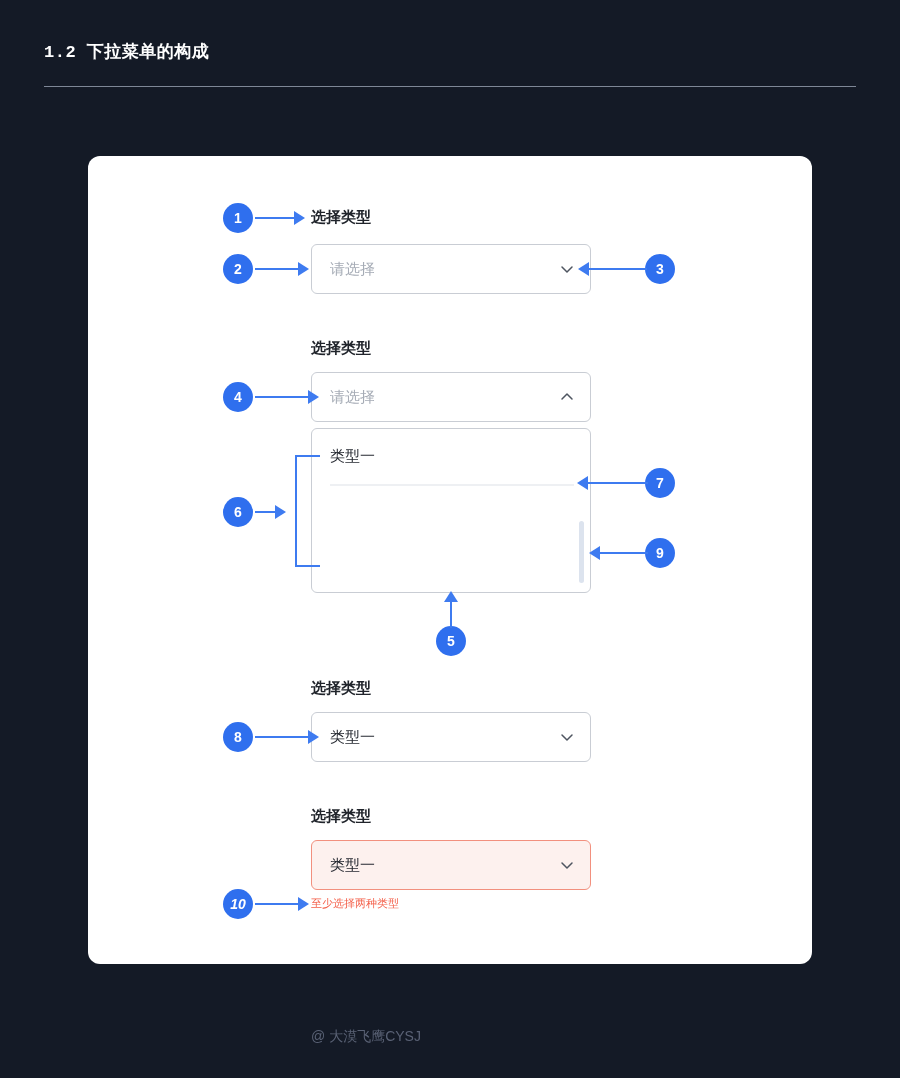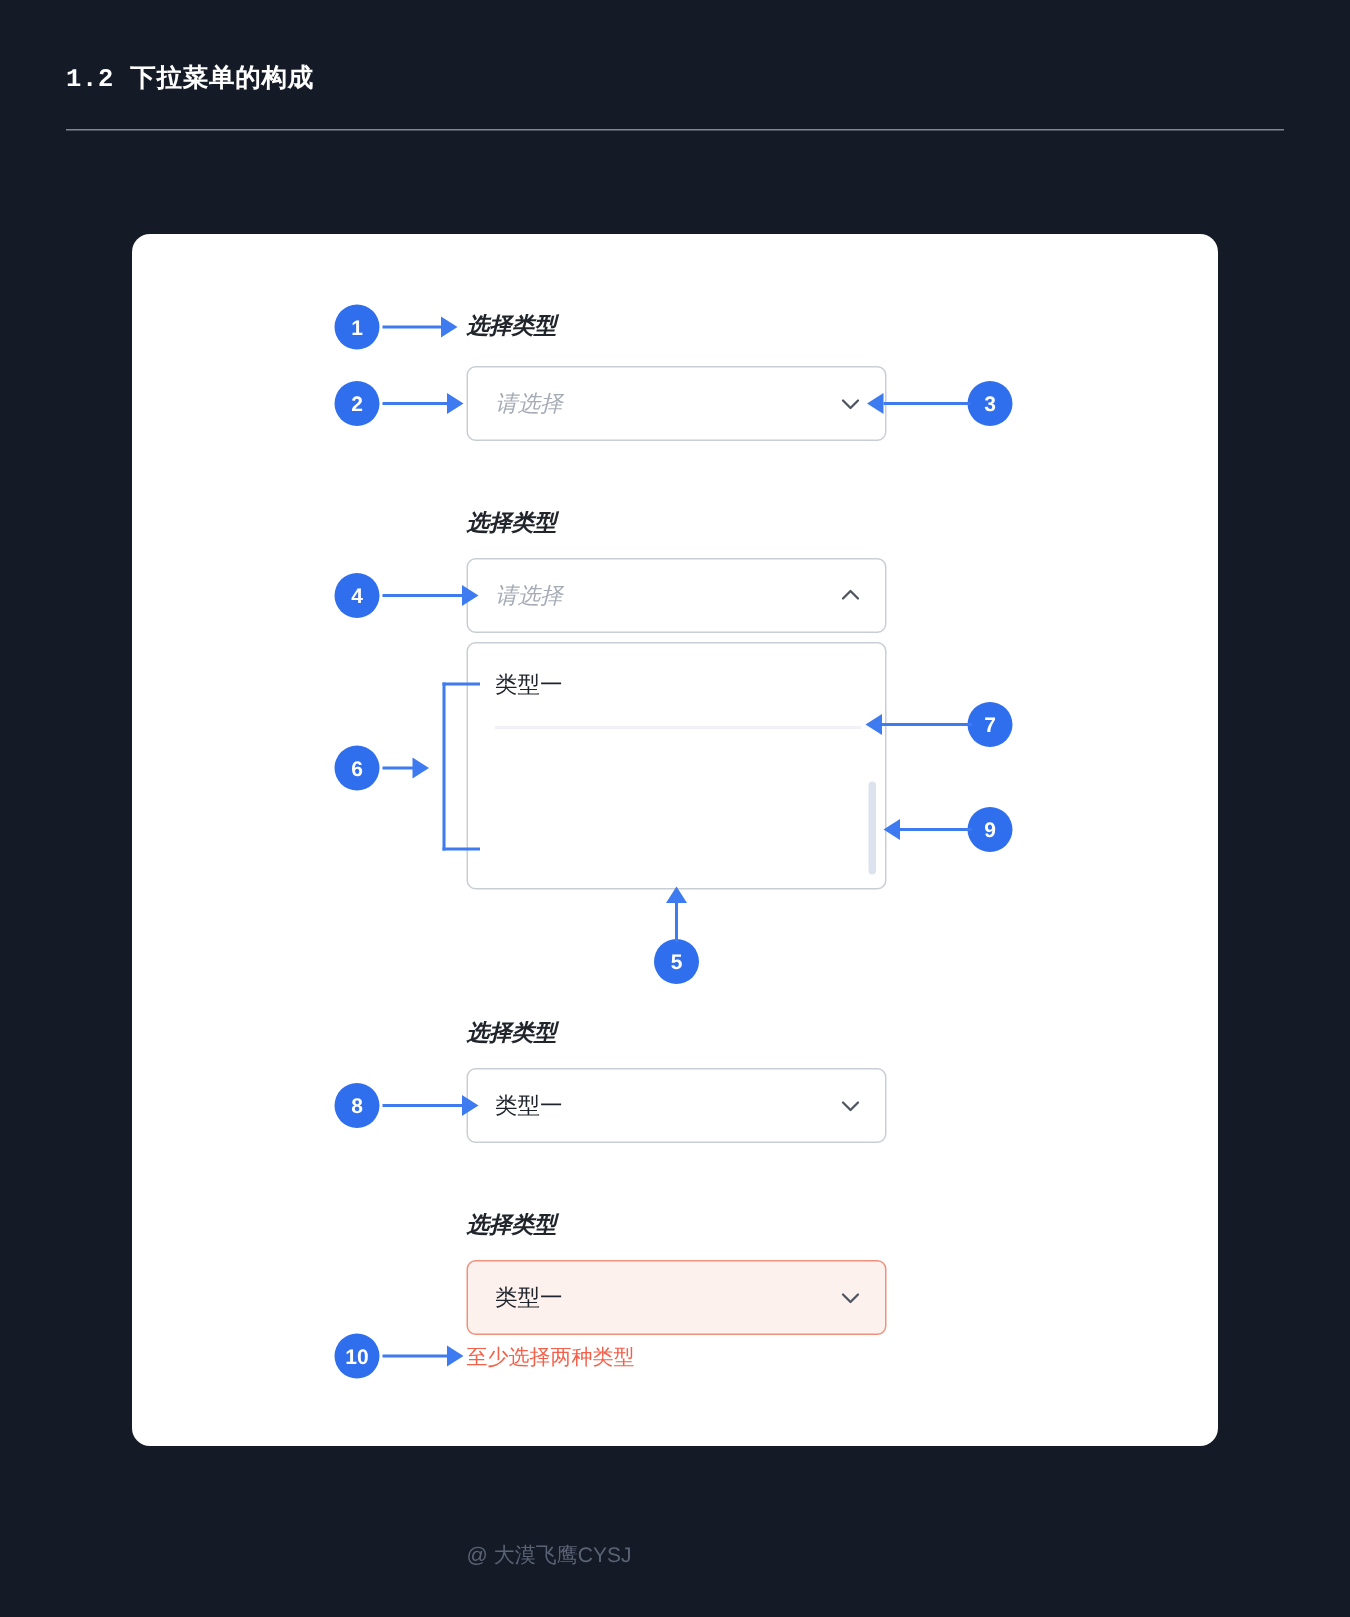--- a/index.html
+++ b/index.html
@@ -38,41 +38,40 @@
     border-radius: 12px;
   }
 
   
   .field-label {
     position: absolute;
     color: #20242B;
     font-size: 15px;
     font-weight: bold;
     white-space: nowrap;
-    font-style: italic;
   }
 
   .select-box {
     position: absolute;
     width: 280px;
     height: 50px;
     border: 1px solid #C9CDD4;
     border-radius: 6px;
     background: #FFFFFF;
     display: flex;
     align-items: center;
     justify-content: space-between;
     padding: 0 14px 0 18px;
   }
   .select-box.error {
     border-color: #F2907E;
     background: #FDF1EE;
   }
   .select-text { font-size: 15px; color: #1F232B; white-space: nowrap; }
-  .select-text.placeholder { color: #A6ACB6; font-style: italic; }
+  .select-text.placeholder { color: #A6ACB6; }
 
   .chev { width: 18px; height: 18px; flex: none; }
   .chev path { stroke: #4E5560; stroke-width: 1.5; fill: none;
                 stroke-linecap: round; stroke-linejoin: round; }
 
   
   .dropdown-panel {
     position: absolute;
     left: 311px;
     top: 428px;
@@ -102,21 +101,21 @@
     top: 92px;
     width: 5px;
     height: 62px;
     border-radius: 3px;
     background: #DCE3EE;
   }
 
   
   .error-hint {
     position: absolute;
-    font-size: 14px;
+    font-size: 11px;
     color: #F4604A;
     white-space: nowrap;
   }
 
   
   .badge {
     position: absolute;
     width: 30px;
     height: 30px;
     border-radius: 50%;
@@ -263,17 +262,17 @@
 
 <div class="select-box error" style="left:311px; top:840px;">
   <span class="select-text">类型一</span>
   <svg class="chev" viewBox="0 0 18 18">
     <path d="M4 7 L9 12 L14 7"></path>
   </svg>
 </div>
 
 <div class="error-hint" style="left:311px; top:896px;">至少选择两种类型</div>
 
-<div class="badge" style="left:223px; top:889px;">10</div>
+<div class="badge" style="left:223px; top:889px;font-style:italic;">10</div>
 <div class="conn-h" style="left:255px; top:903px; width:45px;"></div>
 <div class="arrow-r" style="left:298px; top:897px;"></div>
 
 <div class="footer">@ 大漠飞鹰CYSJ</div>
 
 </body></html>

